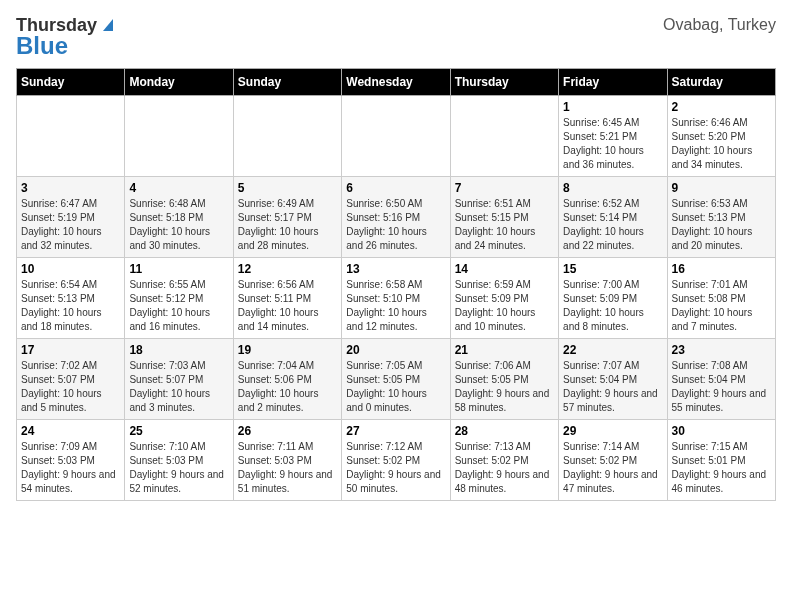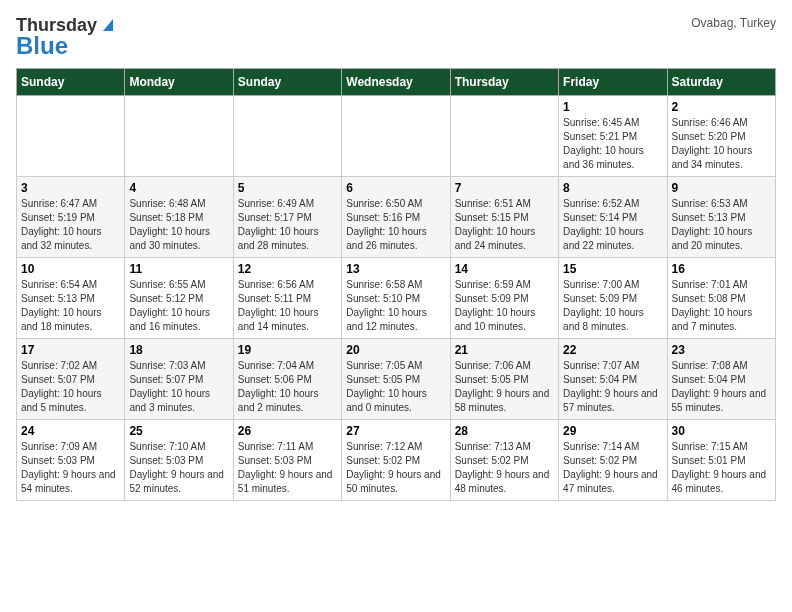--- a/index.html
+++ b/index.html
@@ -40,30 +40,30 @@
     }
     .title-area {
       text-align: right;
     }
     .month-title {
       font-size: 32px;
       color: #333;
       font-weight: 400;
     }
     .location-title {
-      font-size: 12px;
+      font-size: 16px;
       color: #555;
     }
     .calendar {
       width: 100%;
       border-collapse: collapse;
       font-size: 11px;
     }
     .calendar th {
-      background-color: #14532d;
+      background-color: #000000;
       color: #fff;
       padding: 6px 4px;
       text-align: left;
       font-size: 12px;
       font-weight: bold;
       border: 1px solid #aaa;
     }
     .calendar td {
       border: 1px solid #ccc;
       vertical-align: top;

